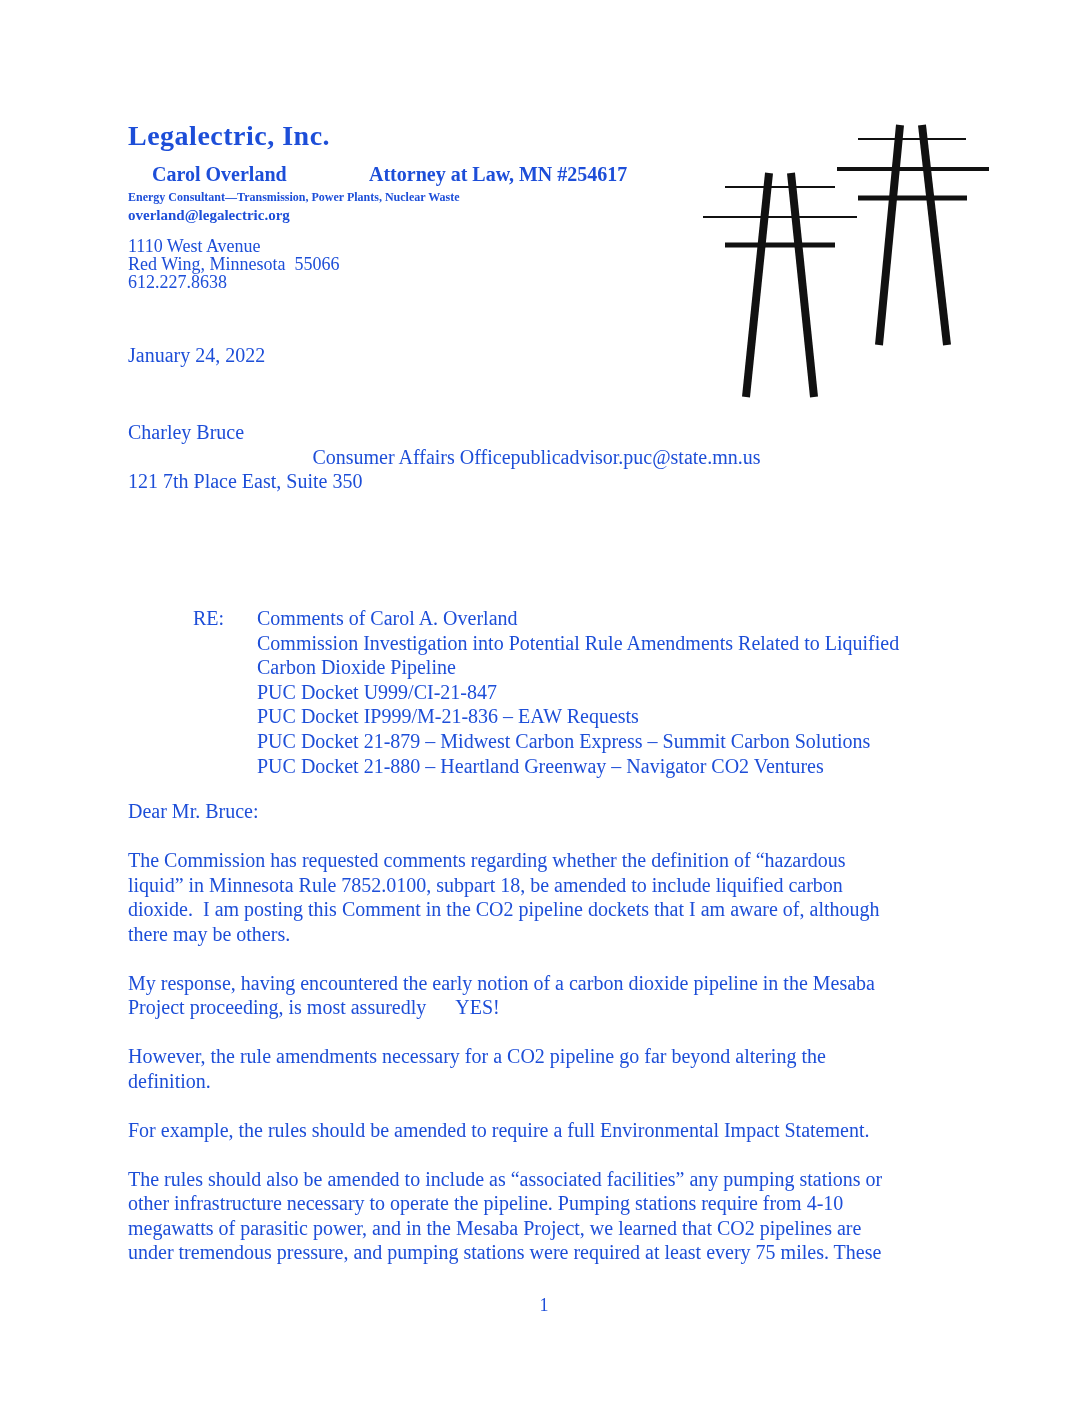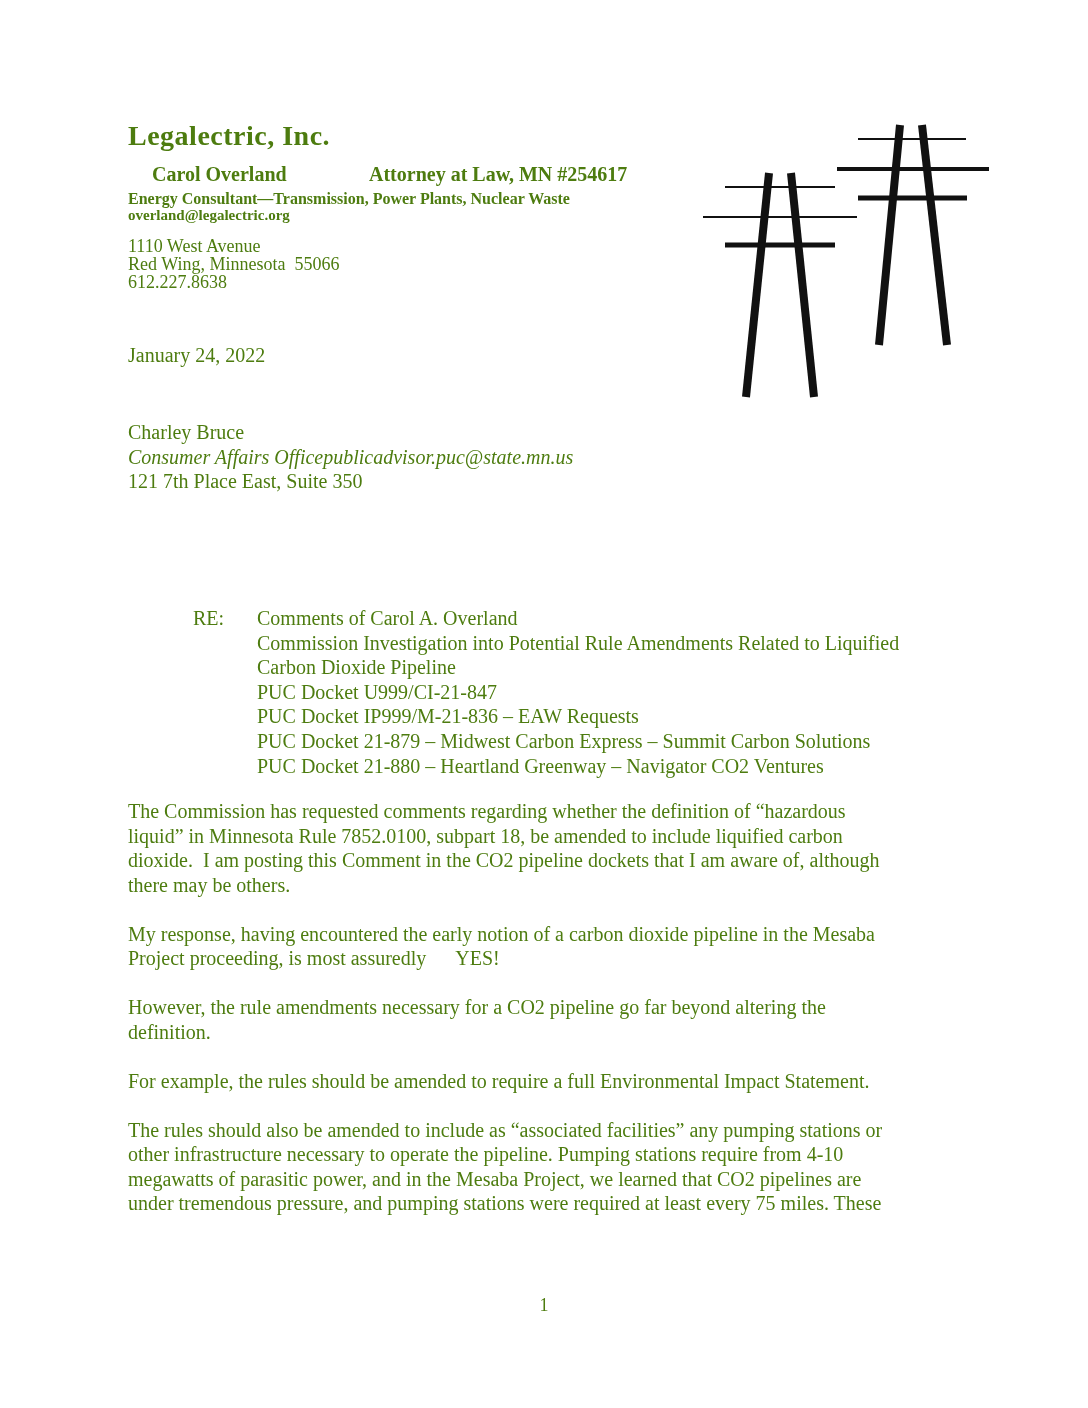--- a/index.html
+++ b/index.html
@@ -5,21 +5,21 @@
   html, body {
     margin: 0;
     padding: 0;
     background: #ffffff;
   }
   .page {
     position: relative;
     width: 1088px;
     height: 1408px;
     background: #ffffff;
-    color: #4d7c0f;
+    color: #1d4ed8;
     font-family: "Liberation Serif", "DejaVu Serif", serif;
     overflow: hidden;
   }
 
   
   .company {
     position: absolute;
     left: 128px;
     top: 120px;
     font-size: 28px;
@@ -38,21 +38,21 @@
   .attorney-title {
     position: absolute;
     left: 217px;
     top: 0;
     white-space: nowrap;
   }
   .subtitle {
     position: absolute;
     left: 128px;
     top: 190px;
-    font-size: 16px;
+    font-size: 12px;
     font-weight: bold;
   }
   .lh-email {
     position: absolute;
     left: 128px;
     top: 207px;
     font-size: 15px;
     font-weight: bold;
     text-align: center;
   }
@@ -83,22 +83,21 @@
   .recipient {
     position: absolute;
     left: 128px;
     top: 420px;
     width: 817px;
     font-size: 20px;
     line-height: 24.5px;
   }
   .recipient-row {
     display: flex;
-    justify-content: flex-start;
-    font-style: italic;
+    justify-content: center;
   }
 
   
   .re-block {
     position: absolute;
     left: 193px;
     top: 567px;
     display: flex;
     font-size: 20px;
     line-height: 24.6px;
@@ -181,20 +180,21 @@
     <div class="re-lines">Comments of Carol A. Overland
 Commission Investigation into Potential Rule Amendments Related to Liquified
 Carbon Dioxide Pipeline
 PUC Docket U999/CI-21-847
 PUC Docket IP999/M-21-836 – EAW Requests
 PUC Docket 21-879 – Midwest Carbon Express – Summit Carbon Solutions
 PUC Docket 21-880 – Heartland Greenway – Navigator CO2 Ventures</div>
   </div>
 
   <div class="letter-body">
+    <p>Dear Mr. Bruce:</p>
     <p>The Commission has requested comments regarding whether the definition of “hazardous
 liquid” in Minnesota Rule 7852.0100, subpart 18, be amended to include liquified carbon
 dioxide.&nbsp; I am posting this Comment in the CO2 pipeline dockets that I am aware of, although
 there may be others.</p>
     <p><span>My response, having encountered the early notion of a carbon dioxide pipeline in the Mesaba
 Project proceeding, is most assuredly </span><strong>YES!</strong></p>
     <p>However, the rule amendments necessary for a CO2 pipeline go far beyond altering the
 definition.</p>
     <p>For example, the rules should be amended to require a full Environmental Impact Statement.</p>
     <p>The rules should also be amended to include as “associated facilities” any pumping stations or

